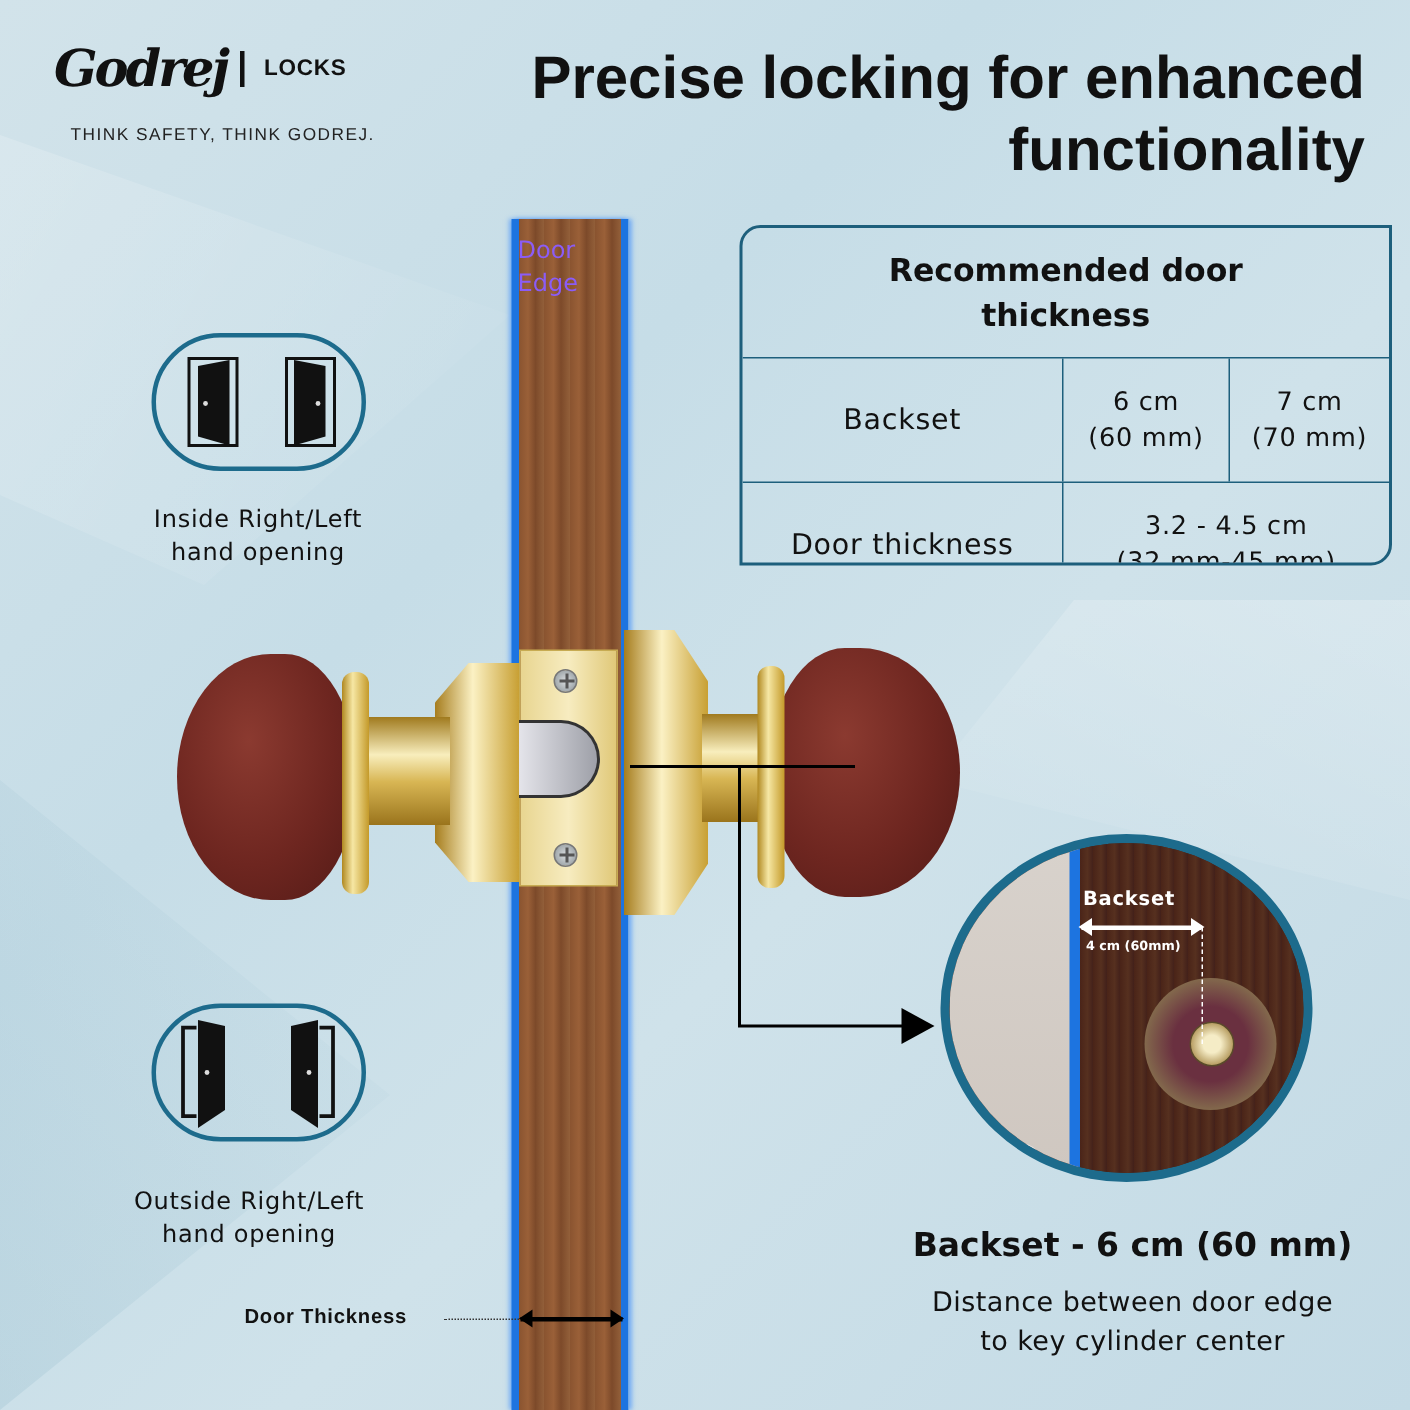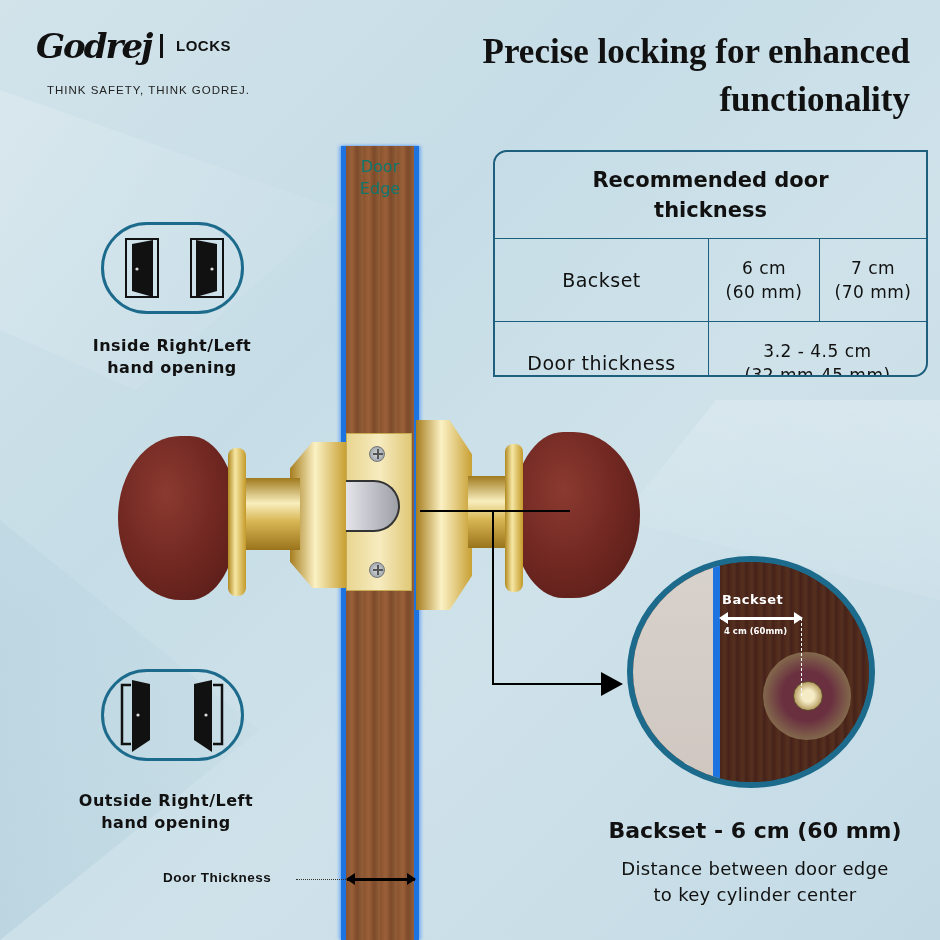--- a/index.html
+++ b/index.html
@@ -16,38 +16,38 @@
     .facet3 { left: 0; top: 520px; width: 260px; height: 420px; background: linear-gradient(60deg, rgba(160,195,210,0.35), rgba(255,255,255,0)); clip-path: polygon(0 0, 100% 50%, 0 100%); }
 
     
     .logo { position: absolute; left: 36px; top: 26px; }
     .logo-script { position: absolute; left: 0; top: 0; font-family: "DejaVu Serif", serif; font-style: italic; font-weight: bold; font-size: 34px; letter-spacing: -2px; color: #111; }
     .logo-bar { position: absolute; left: 124px; top: 8px; width: 3px; height: 24px; background: #111; }
     .logo-locks { position: absolute; left: 140px; top: 11px; font-family: "Liberation Sans", sans-serif; font-weight: bold; font-size: 15px; letter-spacing: 0.5px; }
     .logo-tag { position: absolute; left: 0; top: 58px; white-space: nowrap; font-family: "Liberation Sans", sans-serif; font-size: 11.5px; letter-spacing: 1px; color: #222; margin-left: 11px; }
 
     
-    .headline { position: absolute; right: 30px; top: 28px; width: 640px; text-align: right; font-family: Liberation Serif, serif; font-weight: bold; font-size: 35px; line-height: 48px; color: #111; }
+    .headline { position: absolute; right: 30px; top: 28px; width: 640px; text-align: right; font-family: Liberation Sans, sans-serif; font-weight: bold; font-size: 40px; line-height: 48px; color: #111; }
 
     
     .spec-table { position: absolute; left: 493px; top: 150px; width: 435px; height: 227px; border: 2.5px solid #1d5f7c; border-radius: 14px 0 14px 0; overflow: hidden; }
     .spec-title { height: 87px; display: flex; align-items: center; justify-content: center; text-align: center; font-weight: bold; font-size: 21px; line-height: 30px; border-bottom: 1.5px solid #1d5f7c; }
     .spec-row { display: flex; border-bottom: 1.5px solid #1d5f7c; }
     .spec-row:last-child { border-bottom: none; }
     .row1 { height: 83px; }
     .row2 { height: 82px; }
     .cell { display: flex; align-items: center; justify-content: center; text-align: center; font-size: 17px; line-height: 24px; letter-spacing: 0.5px; }
     .c-label { width: 214px; border-right: 1.5px solid #1d5f7c; font-size: 19px; }
     .c-a { width: 111px; border-right: 1.5px solid #1d5f7c; }
     .c-b { flex: 1; }
     .c-span { flex: 1; }
 
     
     .door { position: absolute; left: 341px; top: 146px; width: 78px; height: 794px; background: repeating-linear-gradient(90deg, #8a5430 0px, #9a6038 6px, #7d4a2a 11px, #93603a 17px); border-left: 5px solid #1d74e0; border-right: 5px solid #1d74e0; box-shadow: -2px 0 3px rgba(40,130,255,0.5), 2px 0 3px rgba(40,130,255,0.5); }
-    .door-edge-label { position: absolute; left: 345px; top: 156px; width: 70px; text-align: center; color: #0f766e; font-size: 16px; line-height: 22px; }
+    .door-edge-label { position: absolute; left: 345px; top: 156px; width: 70px; text-align: left; color: #8b5cf6; font-size: 16px; line-height: 22px; }
 
     
     .knob { position: absolute; background: radial-gradient(ellipse at 40% 35%, #8b3a30 0%, #6e2620 55%, #521a16 100%); }
     .knob-left { left: 118px; top: 436px; width: 120px; height: 164px; border-radius: 52% 40% 40% 52% / 50%; }
     .knob-right { left: 512px; top: 432px; width: 128px; height: 166px; border-radius: 40% 52% 52% 40% / 50%; }
     .ring { position: absolute; background: linear-gradient(90deg, #b08820, #f6e7a4 40%, #c49a2a 100%); border-radius: 8px; }
     .ring-l { left: 228px; top: 448px; width: 18px; height: 148px; }
     .ring-r { left: 505px; top: 444px; width: 18px; height: 148px; }
     .shaft { position: absolute; background: linear-gradient(180deg, #a07a1e 0%, #f8eebd 35%, #d8b654 60%, #9a741c 100%); }
     .shaft-l { left: 244px; top: 478px; width: 56px; height: 72px; }
@@ -77,21 +77,21 @@
     .inset-arrow::before { content: ""; position: absolute; left: -2px; top: -5px; border-top: 6px solid transparent; border-bottom: 6px solid transparent; border-right: 9px solid #fff; }
     .inset-arrow::after { content: ""; position: absolute; right: -2px; top: -5px; border-top: 6px solid transparent; border-bottom: 6px solid transparent; border-left: 9px solid #fff; }
     .inset-dash { position: absolute; left: 168px; top: 56px; height: 78px; border-left: 1.5px dashed #fff; }
     .inset-sub { position: absolute; left: 91px; top: 64px; color: #fff; font-size: 8.5px; font-weight: bold; }
     .inset-handle { position: absolute; left: 32px; top: 200px; width: 30px; height: 30px; border-radius: 50%; background: #eee; }
 
     
     .badge { position: absolute; border: 3px solid #1d6b8c; border-radius: 50px; }
     .badge-inside { left: 101px; top: 222px; width: 143px; height: 92px; }
     .badge-outside { left: 101px; top: 669px; width: 143px; height: 92px; }
-    .badge-label { position: absolute; text-align: center; font-weight: bold; font-size: 16px; line-height: 22px; letter-spacing: 0.5px; width: 240px; }
+    .badge-label { position: absolute; text-align: center; font-weight: normal; font-size: 16px; line-height: 22px; letter-spacing: 0.5px; width: 240px; }
     .lbl-inside { left: 52px; top: 335px; }
     .lbl-outside { left: 46px; top: 790px; }
 
     
     .backset-title { position: absolute; left: 560px; top: 818px; width: 390px; text-align: center; font-weight: bold; font-size: 22px; }
     .backset-desc { position: absolute; left: 560px; top: 856px; width: 390px; text-align: center; font-size: 18px; line-height: 26px; letter-spacing: 0.3px; }
 
     
     .dt-label { position: absolute; left: 163px; top: 870px; font-family: "Liberation Sans", sans-serif; font-weight: bold; font-size: 13.5px; letter-spacing: 0.5px; }
     .dt-dots { position: absolute; left: 296px; top: 879px; width: 50px; border-top: 1px dotted #333; }

